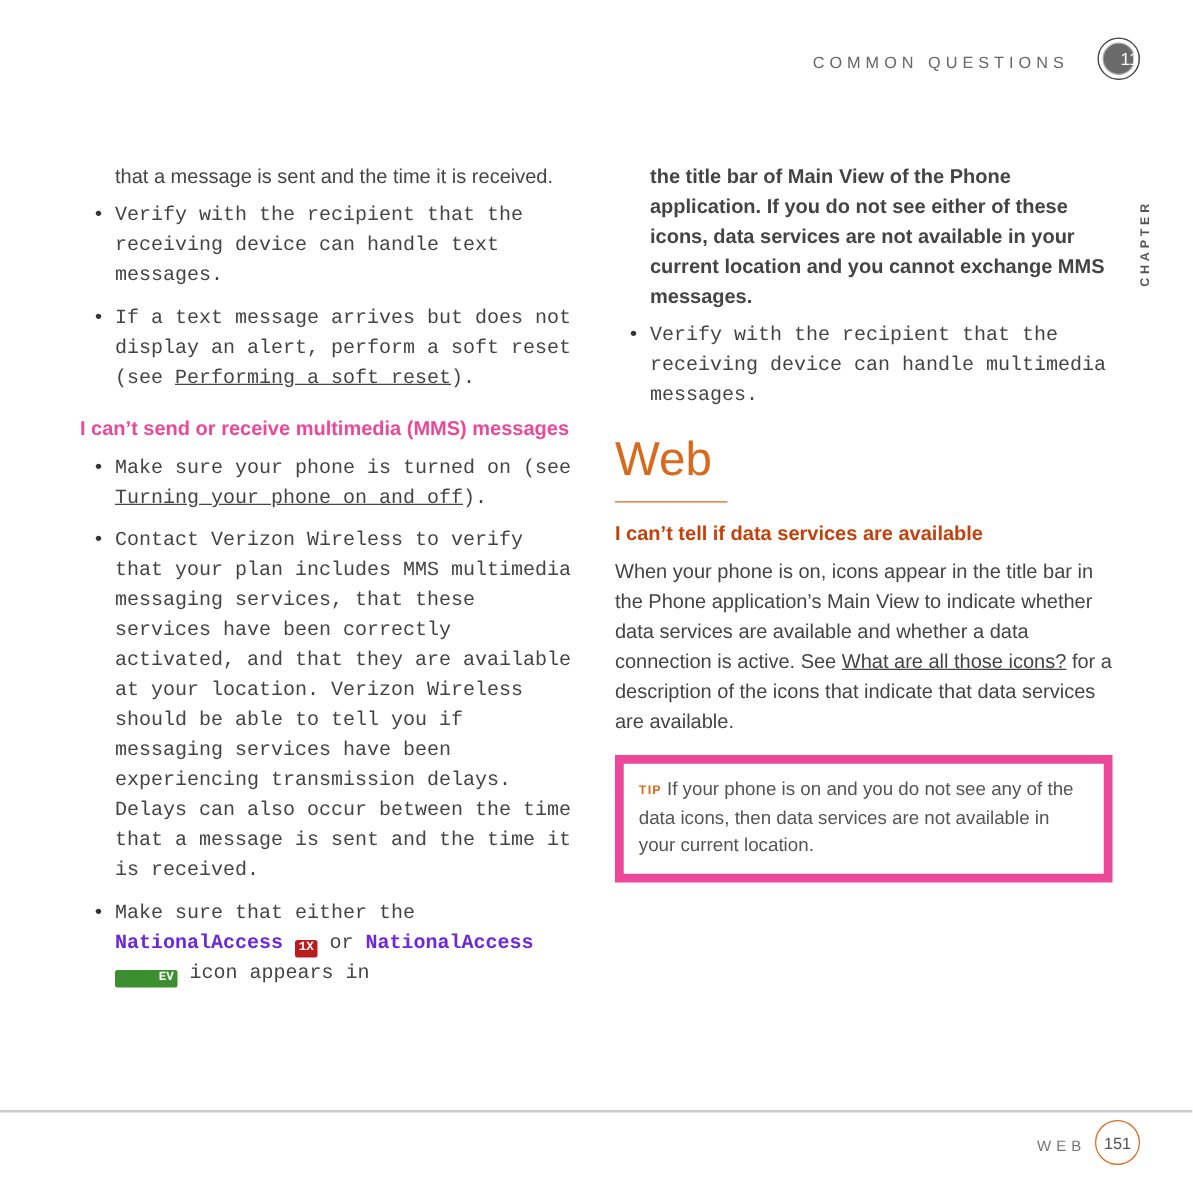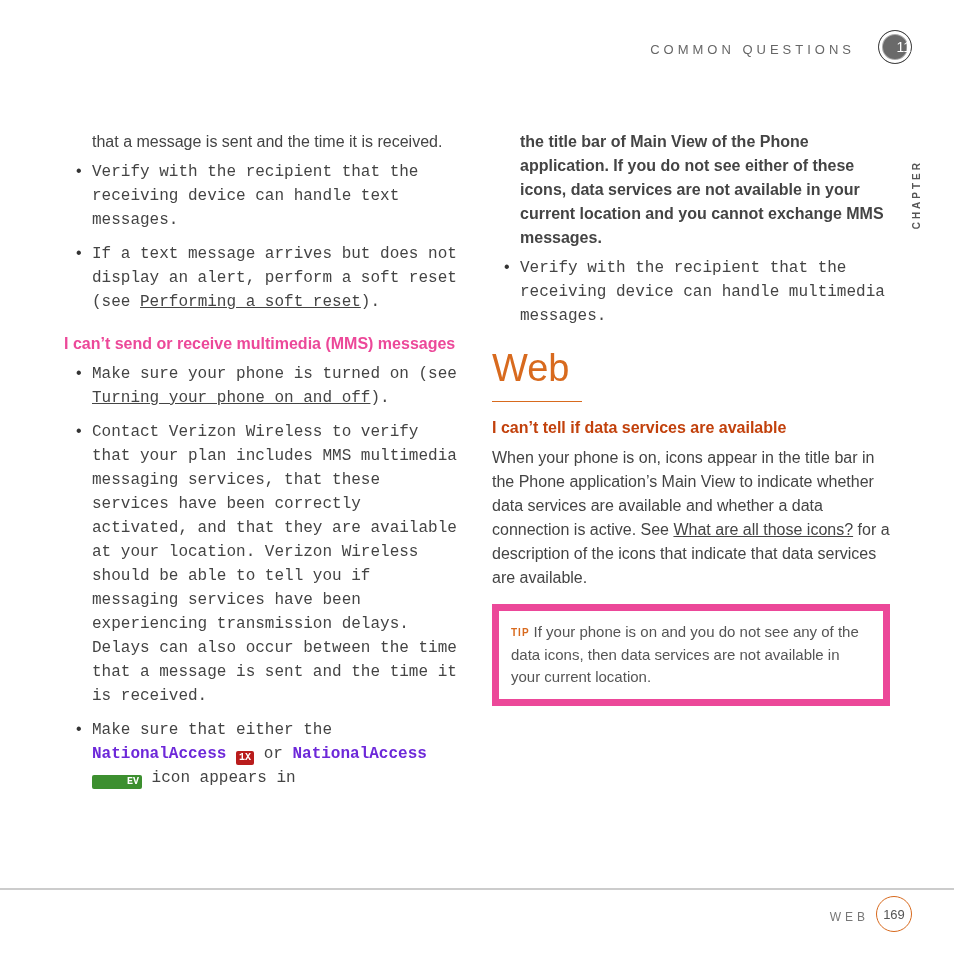--- a/index.html
+++ b/index.html
@@ -260,16 +260,16 @@
 
     <div class="tipbox">
       <span class="tip-label">TIP</span><span>If your phone is on and you do not see any of the data icons, then data services are not available in your current location.</span>
     </div>
 
   </div>
 
   <div class="footer-line"></div>
   <div class="footer-label">WEB</div>
   <div class="page-badge">
-    <span>169</span>
+    <span>151</span>
   </div>
 
 </div>
 
 </body></html>

